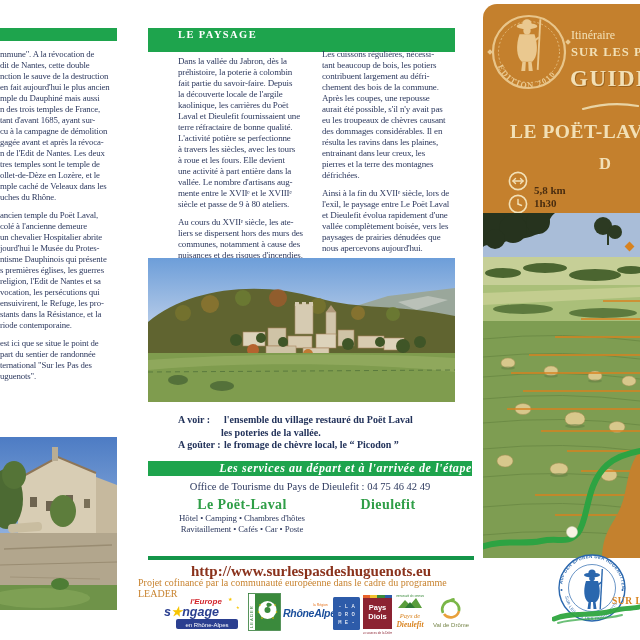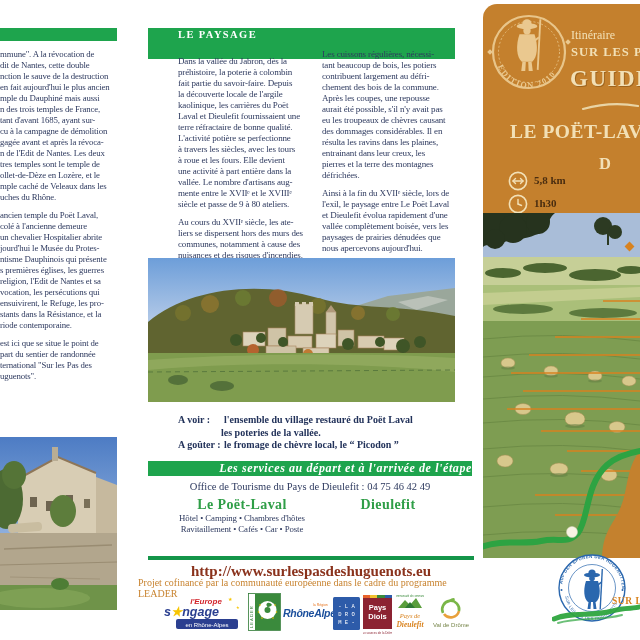--- a/index.html
+++ b/index.html
@@ -104,21 +104,21 @@
     <rect x="0" y="96" width="117" height="54" fill="#b2a68d"></rect>
     <rect x="8" y="86" width="34" height="9" rx="4" fill="#c9bda0" transform="rotate(-4 25 90)"></rect>
     <line x1="4" y1="112" x2="112" y2="108" stroke="#998c72" stroke-width="1.5"></line>
     <line x1="0" y1="128" x2="117" y2="125" stroke="#998c72" stroke-width="1.2"></line>
     <line x1="10" y1="140" x2="100" y2="142" stroke="#a2957b" stroke-width="1"></line>
     <rect x="0" y="148" width="117" height="25" fill="#6f9349"></rect>
     <ellipse cx="40" cy="161" rx="50" ry="10" fill="#82a458" opacity="0.8"></ellipse>
     <ellipse cx="60" cy="147" rx="9" ry="6" fill="#4e7d35"></ellipse>
   </svg>
 
-  <div class="greenbar" style="left:148px;top:28px;width:307px;height:31px;">
+  <div class="greenbar" style="left:148px;top:28px;width:307px;height:24px;">
     <div class="sectionbar-label">LE PAYSAGE</div>
   </div>
 
   <div class="bodycol" style="left:178px;top:56px;width:132px;">
     <div class="para lines">
         <div>Dans la vallée du Jabron, dès la</div>
         <div>préhistoire, la poterie à colombin</div>
         <div>fait partie du savoir-faire. Depuis</div>
         <div>la découverte locale de l'argile</div>
         <div>kaolinique, les carrières du Poët</div>
@@ -336,21 +336,21 @@
     <div class="txt route2">D</div>
 
     <svg class="abs" style="left:25px;top:167px;" width="20" height="20" viewBox="0 0 20 20">
       <circle cx="10" cy="10" r="8.6" fill="none" stroke="#f2e0b6" stroke-width="1.6"></circle>
       <g stroke="#f2e0b6" stroke-width="1.4" stroke-linecap="round">
         <line x1="5" y1="10" x2="15" y2="10"></line>
         <polyline points="7.5,7.5 5,10 7.5,12.5" fill="none"></polyline>
         <polyline points="12.5,7.5 15,10 12.5,12.5" fill="none"></polyline>
       </g>
     </svg>
-    <div class="stat" style="left:51px;top:170px;">5,8 km</div>
+    <div class="stat" style="left:51px;top:180px;">5,8 km</div>
 
     <svg class="abs" style="left:25px;top:190px;" width="20" height="20" viewBox="0 0 20 20">
       <circle cx="10" cy="10" r="8.6" fill="none" stroke="#f2e0b6" stroke-width="1.6"></circle>
       <g stroke="#f2e0b6" stroke-width="1.4" stroke-linecap="round">
         <line x1="10" y1="10" x2="10" y2="5.5"></line>
         <line x1="10" y1="10" x2="13.5" y2="11.5"></line>
       </g>
     </svg>
     <div class="stat" style="left:51px;top:193px;">1h30</div>
 

